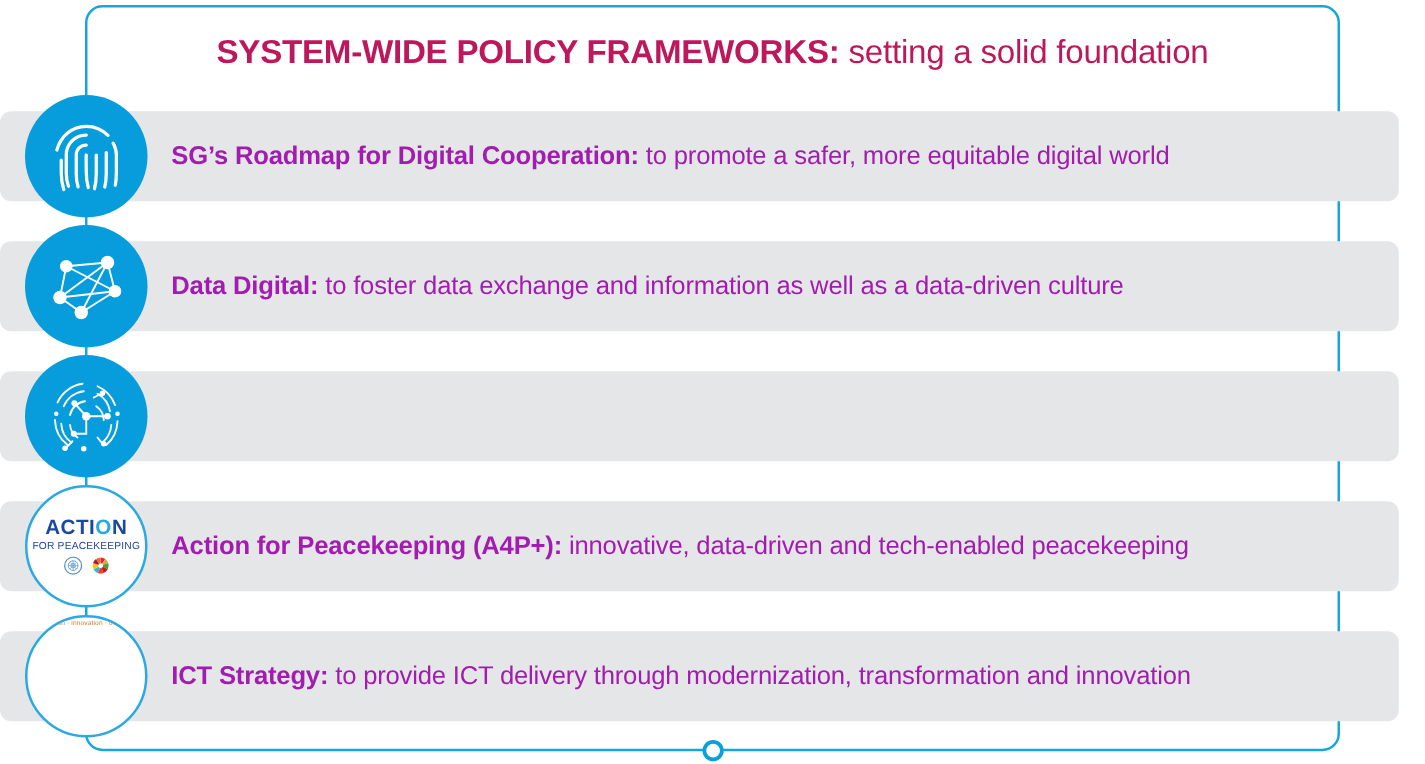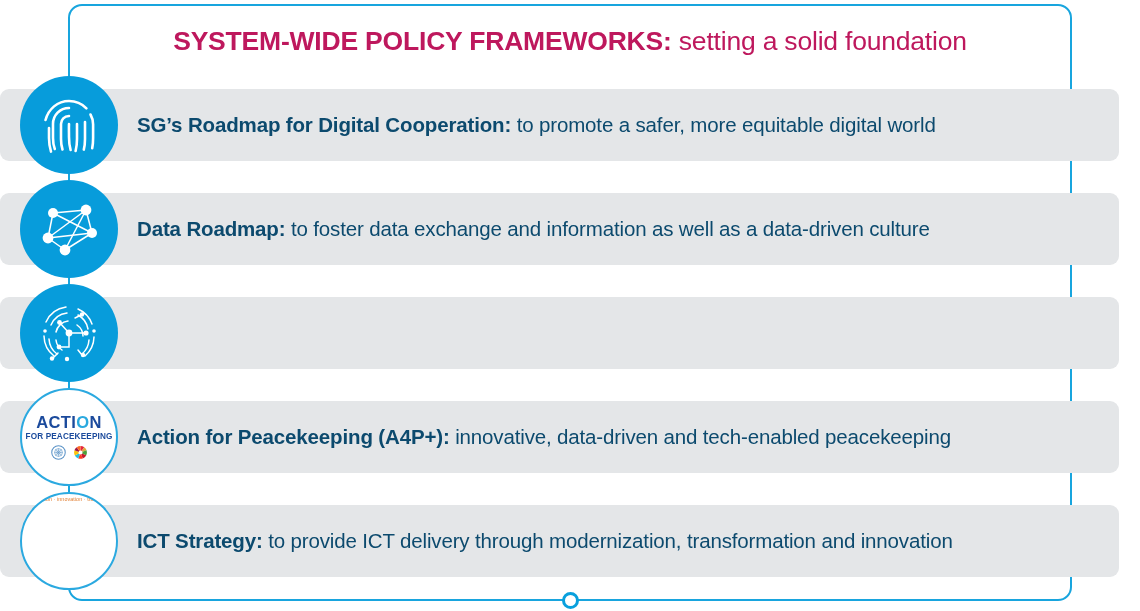--- a/index.html
+++ b/index.html
@@ -75,21 +75,21 @@
     border-radius: 9px;
     box-sizing: border-box;
   }
   .row-text {
     position: absolute;
     left: 137px;
     top: 0;
     height: 72px;
     line-height: 72px;
     font-size: 20.5px;
-    color: #0c4a6e;
+    color: #a21caf;
     white-space: nowrap;
     letter-spacing: -0.15px;
   }
   .row-text b { font-weight: bold; }
 
   
   .icon-circle {
     position: absolute;
     left: 20px;
     top: -13px;
@@ -119,21 +119,21 @@
   .a4p-action {
     font-size: 16.5px;
     font-weight: bold;
     letter-spacing: 0.4px;
     color: #1b4a9c;
     line-height: 1;
   }
   .a4p-action .o1 { color: #2aa9df; }
   .a4p-sub {
     font-size: 8.2px;
-    font-weight: bold;
+    font-weight: normal;
     letter-spacing: 0.15px;
     color: #1b4a9c;
     line-height: 1;
     margin-top: 2px;
   }
   .a4p-emblems {
     display: flex;
     align-items: center;
     gap: 7px;
     margin-top: 4px;
@@ -220,21 +220,21 @@
       <g fill="#ffffff">
         <circle cx="33" cy="33" r="5"></circle>
         <circle cx="66" cy="30" r="5.4"></circle>
         <circle cx="72" cy="53" r="5"></circle>
         <circle cx="28" cy="58" r="5.4"></circle>
         <circle cx="45" cy="70" r="5.4"></circle>
       </g>
     </svg>
   </div>
   <div class="row-text">
-    <b>Data Roadmap:</b><span> to foster data exchange and information as well as a data-driven culture</span>
+    <b>Data Digital:</b><span> to foster data exchange and information as well as a data-driven culture</span>
   </div>
 </div>
 
 <div class="row" style="top:297px">
   <div class="row-bar"></div>
   <div class="icon-circle">
     <svg width="98" height="98" viewBox="0 0 98 98">
       <g fill="none" stroke="#ffffff" stroke-width="1.5" stroke-linecap="round">
         <path d="M26 38a26 26 0 0 1 20-15"></path>
         <path d="M72 40a26 26 0 0 0-14-15"></path>

